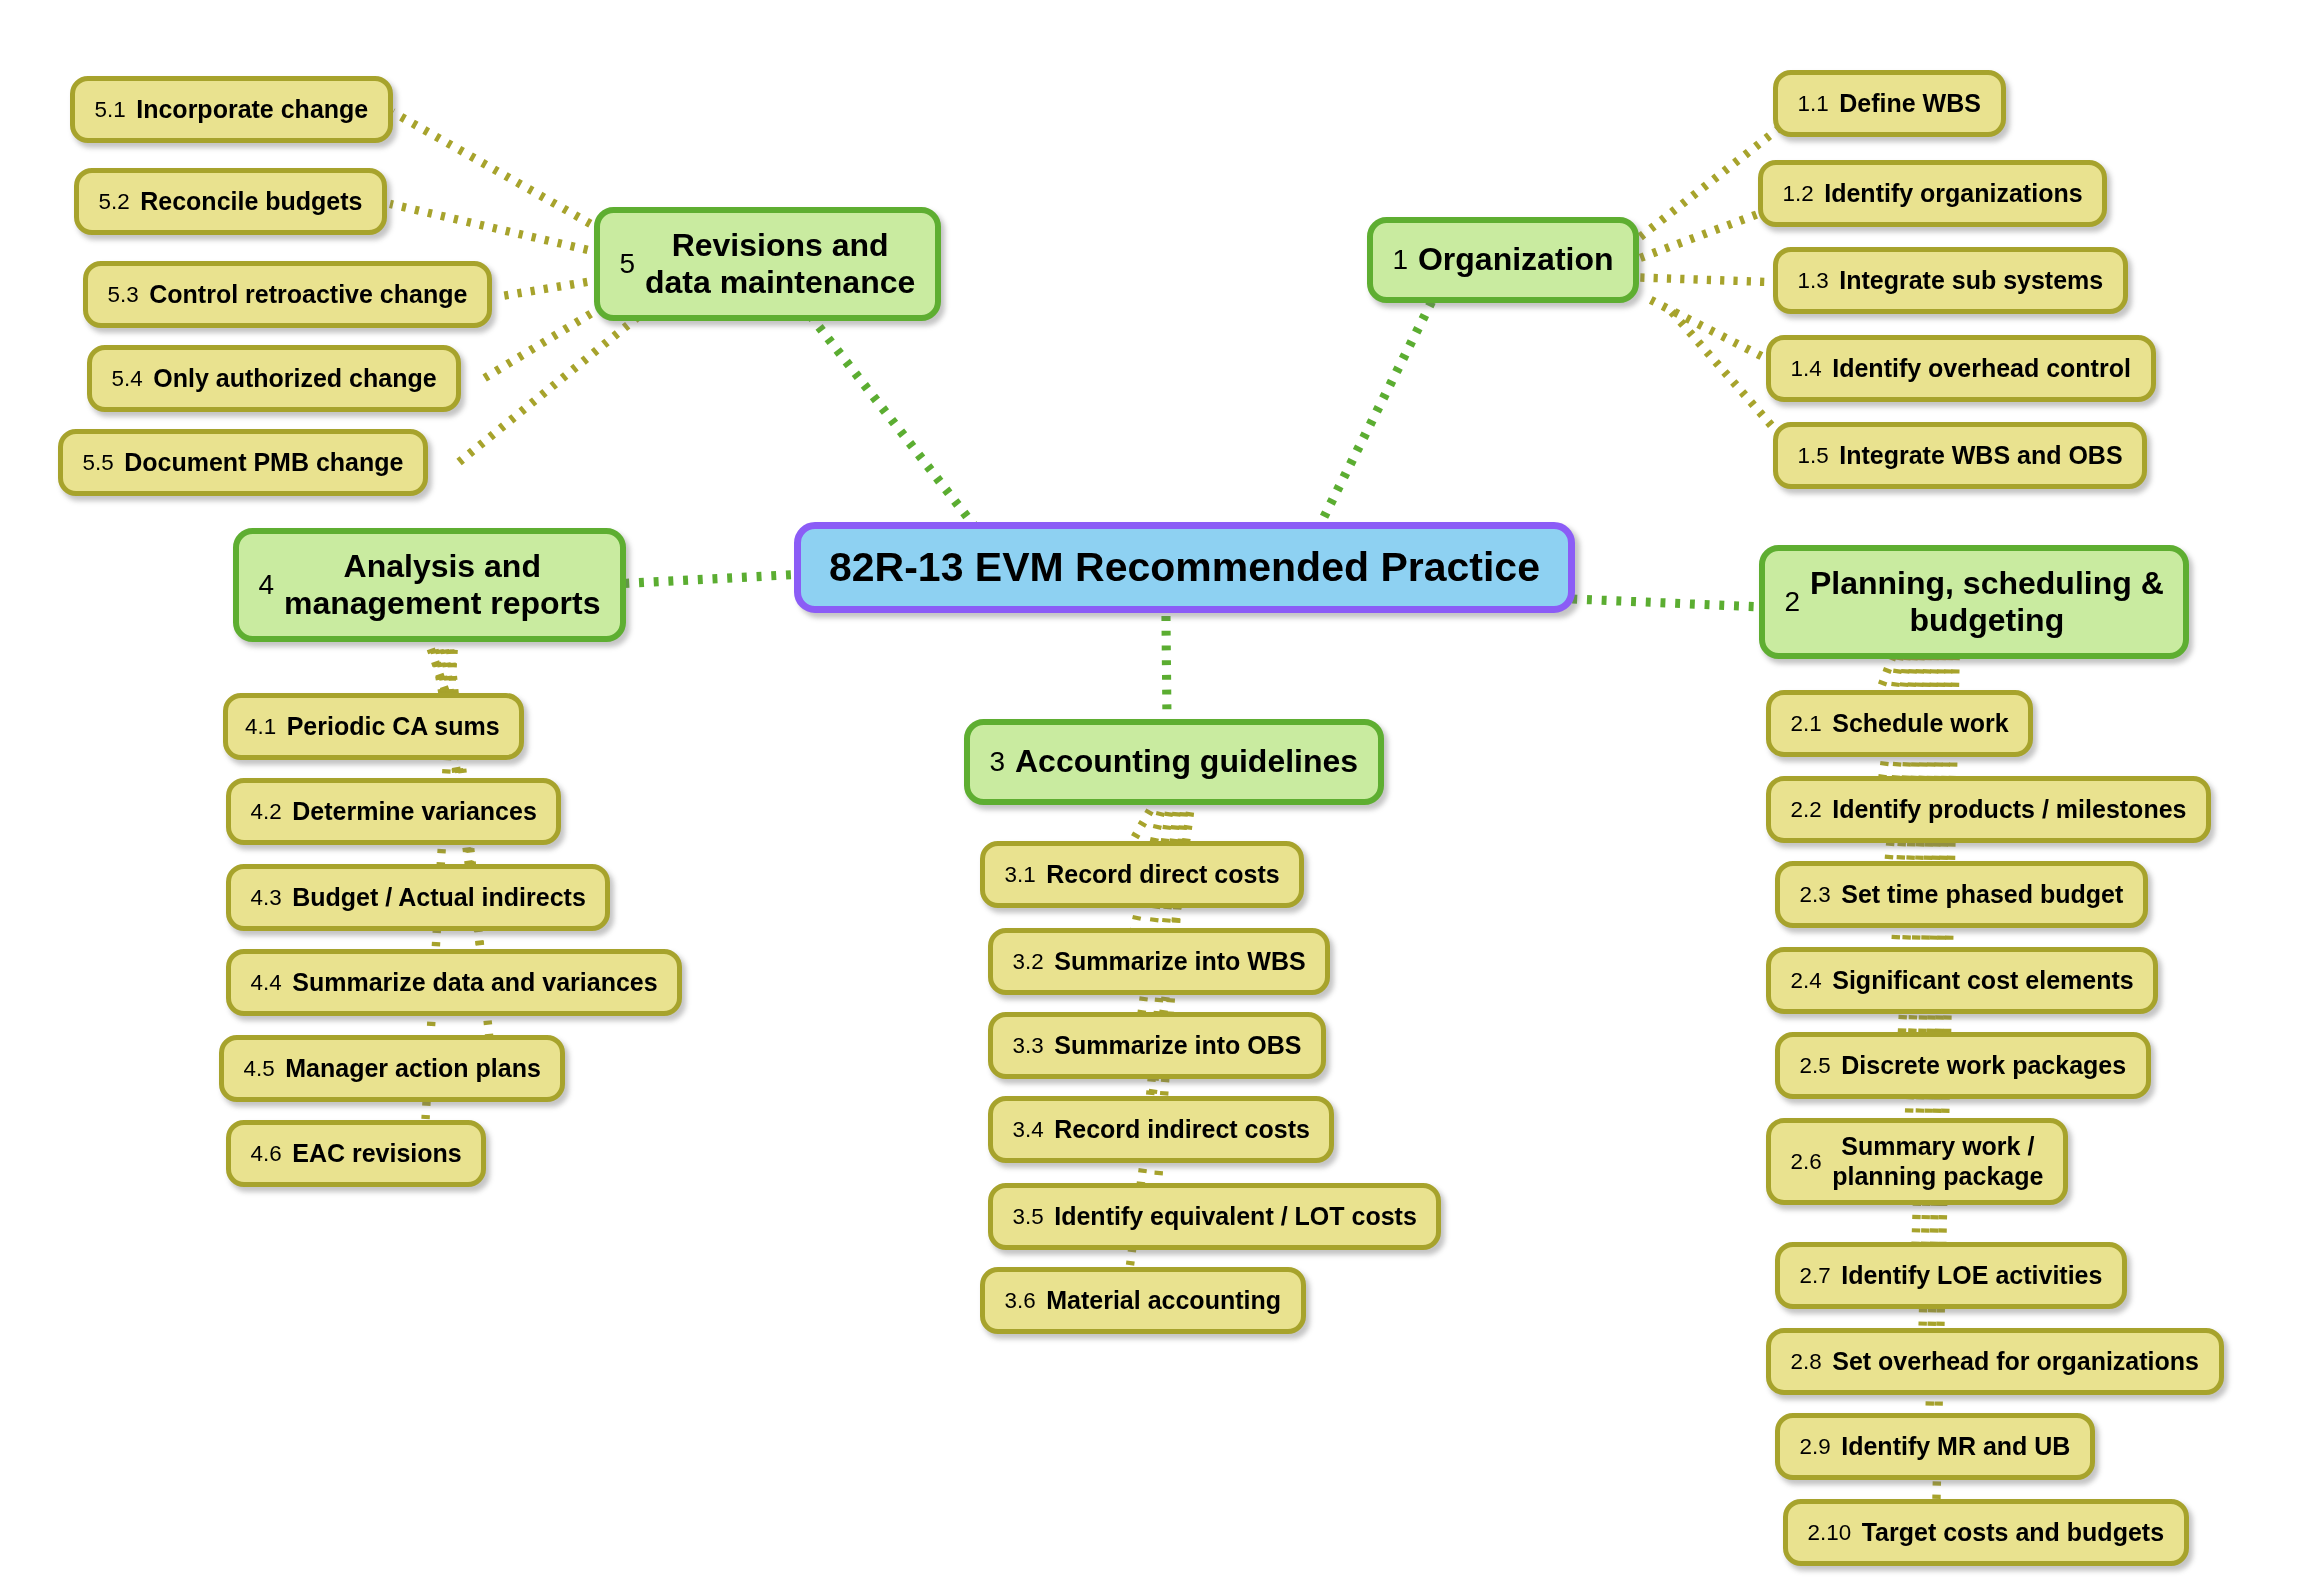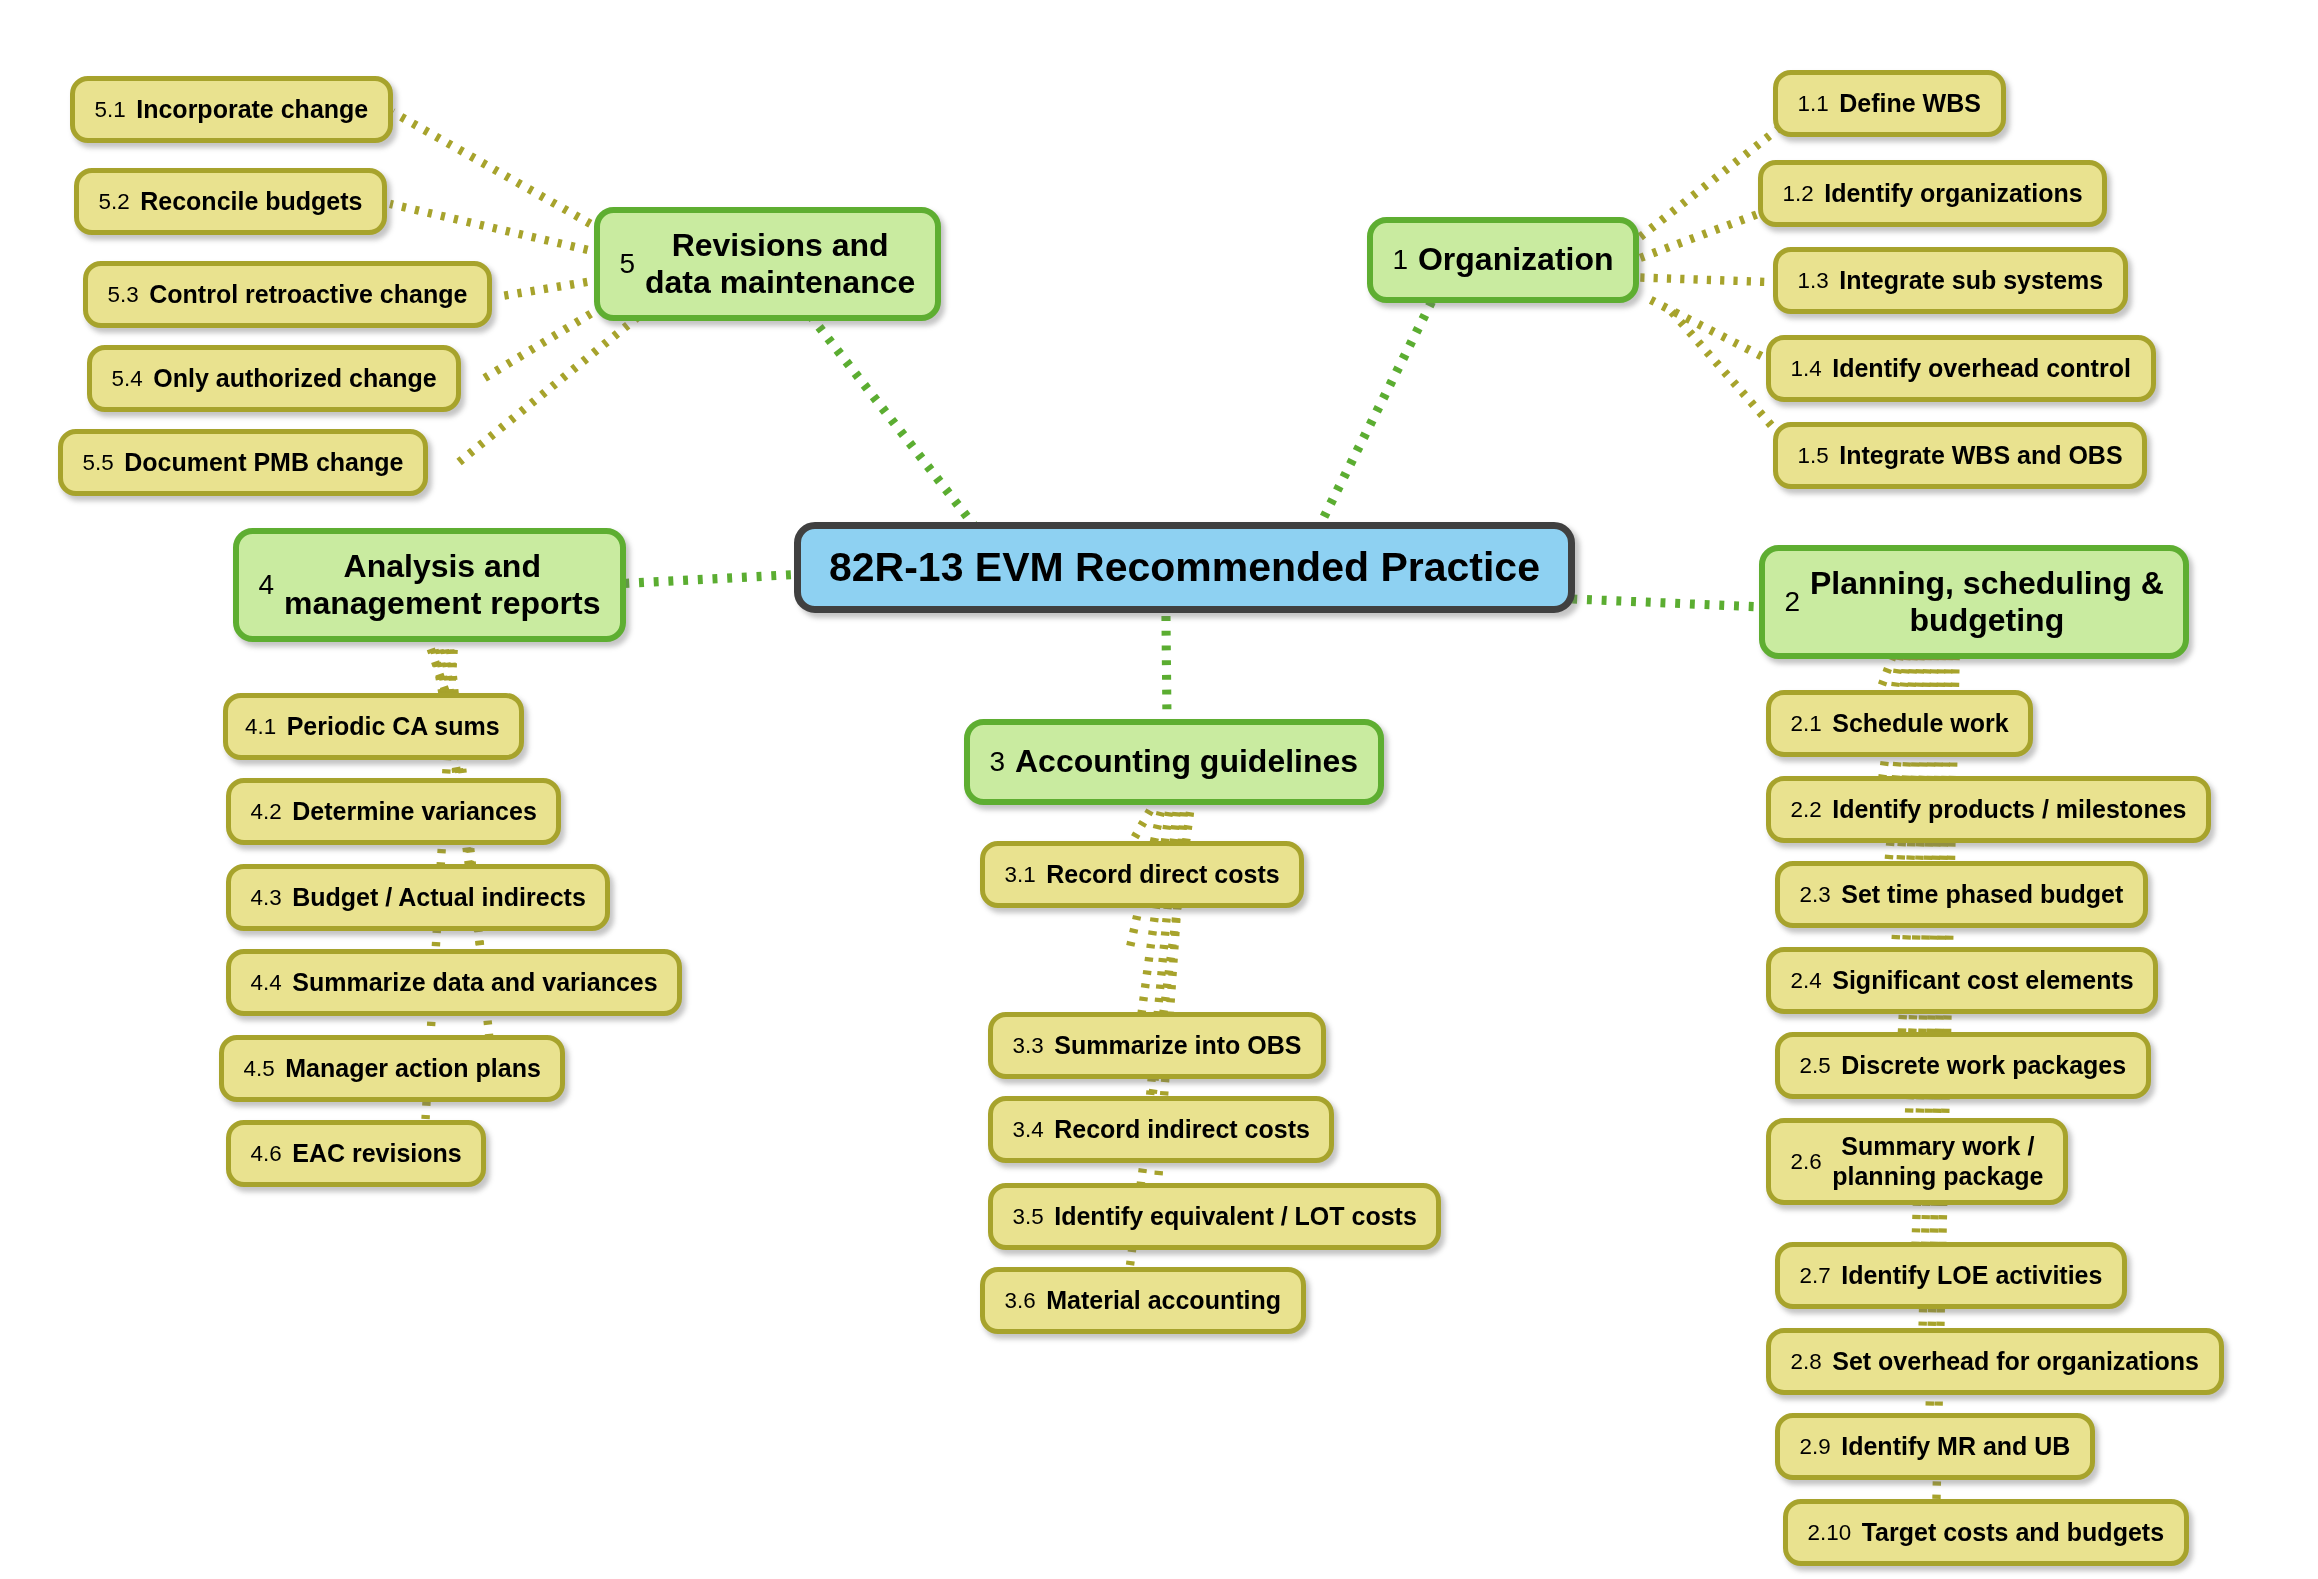--- a/index.html
+++ b/index.html
@@ -42,21 +42,21 @@
     padding:0 19.6px;
     box-shadow:3.5px 4.2px 4.9px rgba(110,110,110,0.40);
   }
   .branch .num{font-size:28px;font-weight:400;}
   .branch .lbl{flex:1;text-align:center;font-size:32px;font-weight:bold;margin-left:9.8px;white-space:pre-line;line-height:1.16;}
   .branch.two{height:114px;}
   
   .central{
     height:91px;
     background:#8ED1F2;
-    border:7px solid #404040;
+    border:7px solid #8b5cf6;
     border-radius:21px;
     padding:0 28px;
     box-shadow:4.2px 4.9px 5.6px rgba(110,110,110,0.40);
   }
   .central .lbl{font-size:41px;font-weight:bold;}
   svg line{stroke-linecap:butt;}
   .wire-green{stroke:#5BAD31;stroke-width:13;stroke-dasharray:7 14;fill:none;}
   .wire-olive{stroke:#A7A32C;stroke-width:12;stroke-dasharray:6 13;fill:none;}
 </style>
 </head>
@@ -187,20 +187,24 @@
   </div>
 
   <div class="node branch" style="left:964px;top:719px;">
     <span class="num">3</span>
     <span class="lbl">Accounting guidelines</span>
   </div>
   <div class="node leaf" style="left:980px;top:841px;">
     <span class="num">3.1</span>
     <span class="lbl">Record direct costs</span>
   </div>
+  <div class="node leaf" style="left:988px;top:928px;">
+    <span class="num">3.2</span>
+    <span class="lbl">Summarize into WBS</span>
+  </div>
   <div class="node leaf" style="left:988px;top:1012px;">
     <span class="num">3.3</span>
     <span class="lbl">Summarize into OBS</span>
   </div>
   <div class="node leaf" style="left:988px;top:1096px;">
     <span class="num">3.4</span>
     <span class="lbl">Record indirect costs</span>
   </div>
   <div class="node leaf" style="left:988px;top:1183px;text-align:right;">
     <span class="num">3.5</span>

